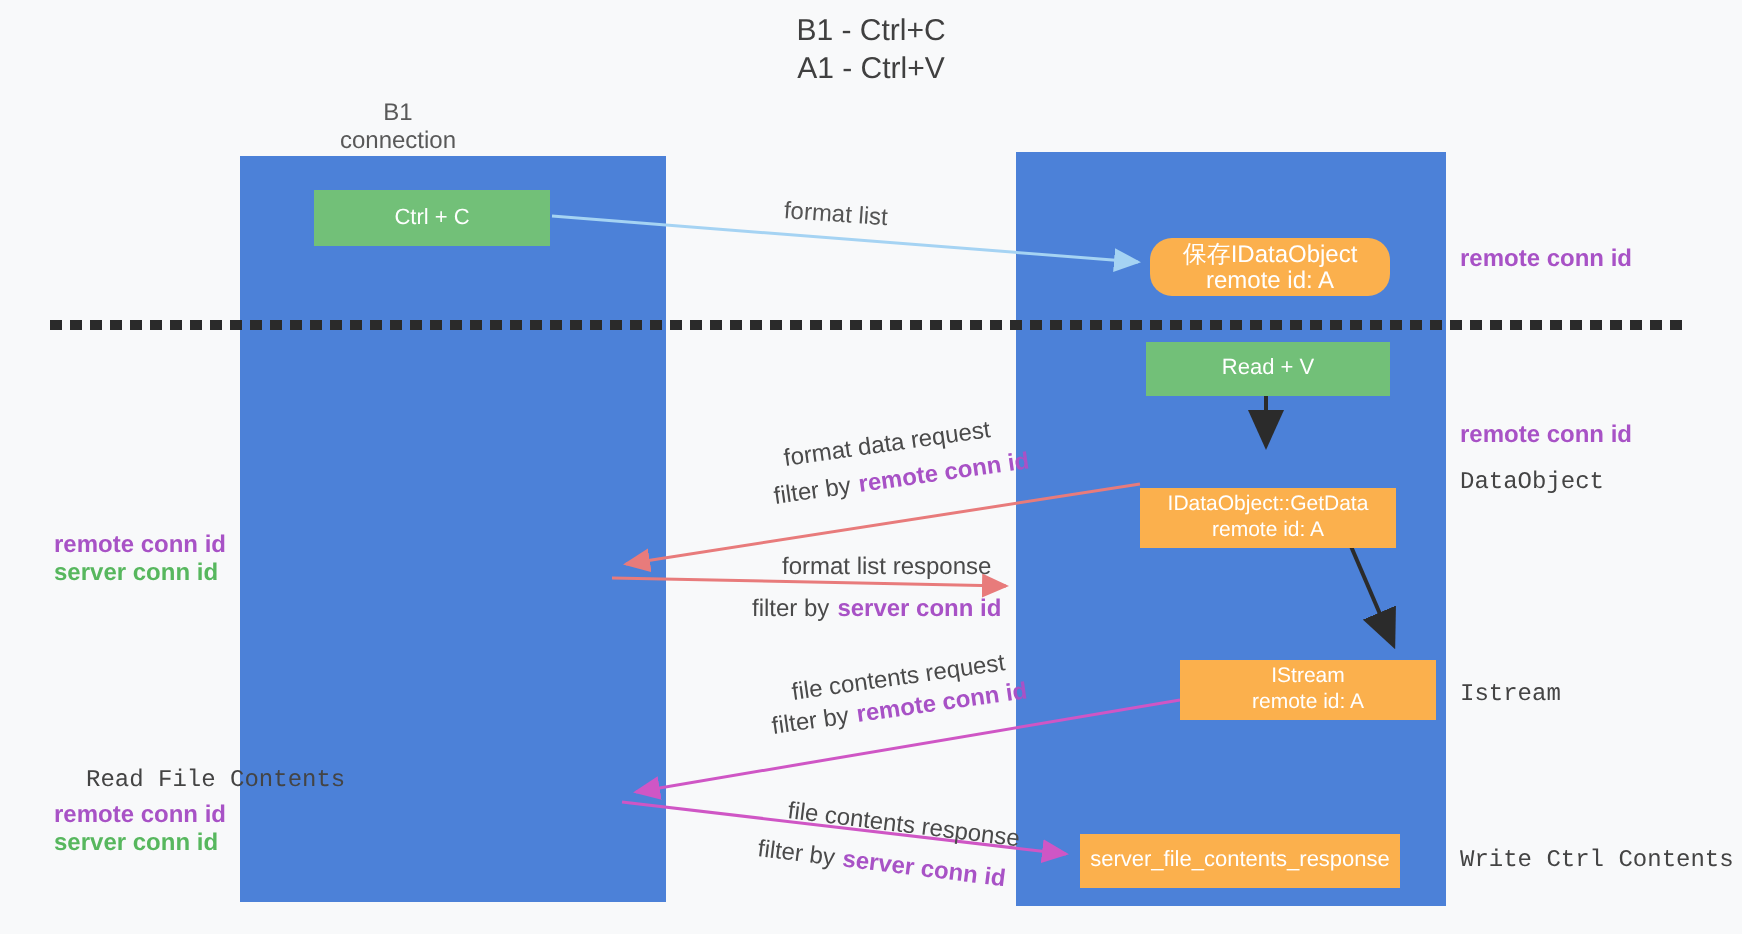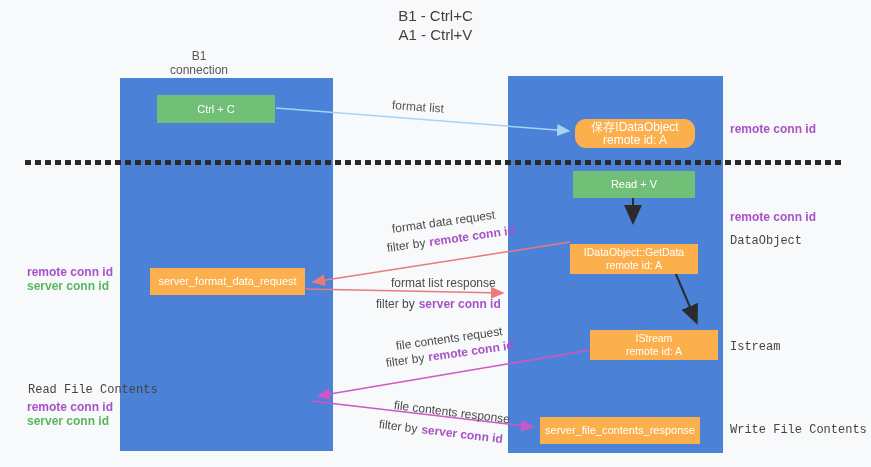--- a/index.html
+++ b/index.html
@@ -124,23 +124,20 @@
 
   <div class="node green n-ctrl-v">
     <span>Read + V</span>
   </div>
 
   <div class="node orange n-getdata">
     <span>IDataObject::GetData</span>
     <span>remote id: A</span>
   </div>
 
-  <div class="node orange n-fmt-req">
-    <span>server_format_data_request</span>
-  </div>
 
 
   <div class="node orange n-istream">
     <span>IStream</span>
     <span>remote id: A</span>
   </div>
 
 
   <div class="node orange n-file-resp">
     <span>server_file_contents_response</span>
@@ -179,21 +176,21 @@
   </div>
   <div class="edge-label tilt-down" style="left:379px;top:417px;">
     <span>filter by</span>
     <span class="conn-remote">server conn id</span>
   </div>
 
   <div class="annot purple" style="left:730px;top:122px;">remote conn id</div>
   <div class="annot purple" style="left:730px;top:210px;">remote conn id</div>
   <div class="annot plain" style="left:730px;top:234px;">DataObject</div>
   <div class="annot plain" style="left:730px;top:340px;">Istream</div>
-  <div class="annot plain" style="left:730px;top:423px;">Write File Contents</div>
+  <div class="annot plain" style="left:730px;top:423px;">Write Ctrl Contents</div>
 
   <div class="annot purple" style="left:27px;top:265px;">remote conn id</div>
   <div class="annot green" style="left:27px;top:279px;">server conn id</div>
-  <div class="annot plain" style="left:28px;top:383px;">Read File Contents</div>
+  <div class="annot plain" style="left:43px;top:383px;">Read File Contents</div>
   <div class="annot purple" style="left:27px;top:400px;">remote conn id</div>
   <div class="annot green" style="left:27px;top:414px;">server conn id</div>
 
 </div>
 
 </body></html>

